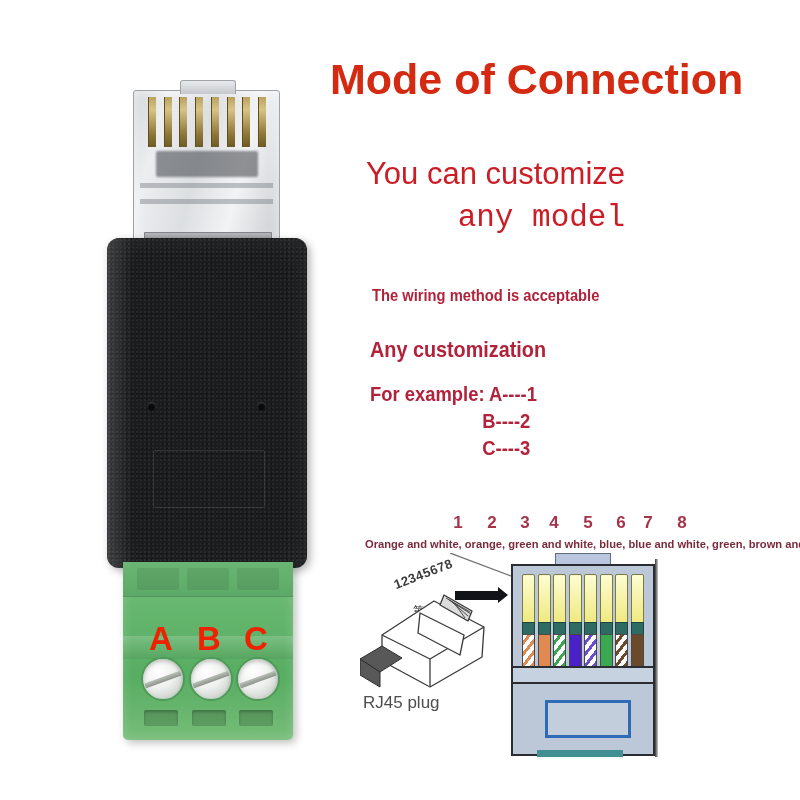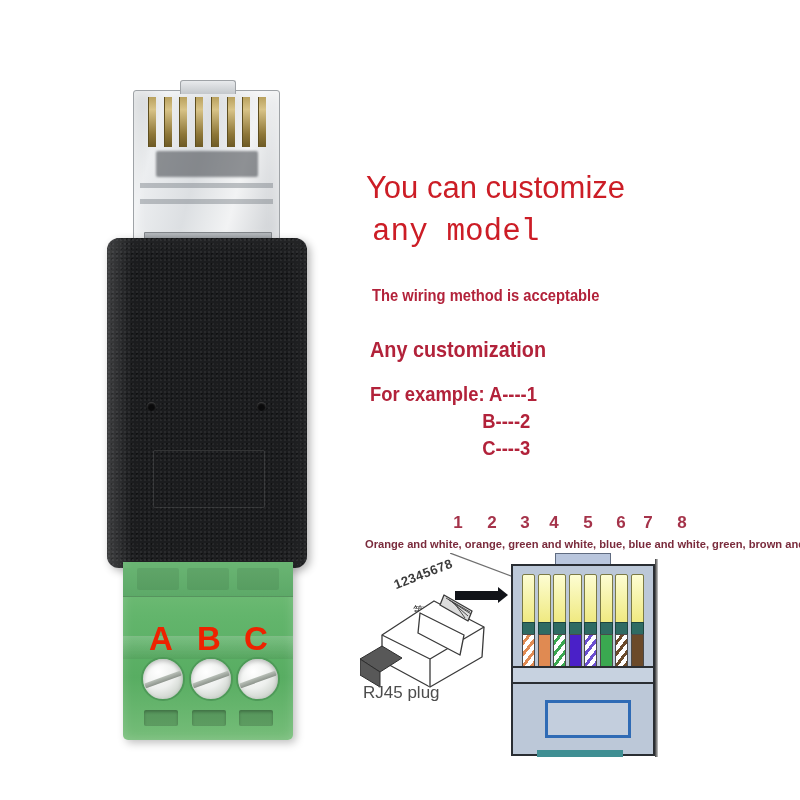--- a/index.html
+++ b/index.html
@@ -12,23 +12,24 @@
   }
   #stage{position:relative;width:800px;height:800px;}
 
   
   .title{
     position:absolute;left:330px;top:55px;
     font-size:43px;font-weight:bold;color:#d42a11;
     letter-spacing:0px;white-space:nowrap;
   }
   .subtitle{
-    position:absolute;left:366px;top:166px;
+    position:absolute;left:366px;top:152px;
     font-size:31px;color:#cc1d26;line-height:44px;
     white-space:nowrap;
+    text-align:right;
   }
   .subtitle .l2{margin-left:6px;display:block;font-family:Liberation Mono, monospace;}
   .line-wiring{
     position:absolute;left:372px;top:287px;
     font-size:16px;font-weight:bold;color:#b2223a;
     white-space:nowrap;
     transform:scaleX(0.92);transform-origin:left center;
   }
   .line-anycustom{
     position:absolute;left:370px;top:337px;
@@ -186,21 +187,21 @@
     border-left:10px solid #111318;
   }
   .pin1-cn{
     position:absolute;left:58px;top:98px;
     font-size:11px;color:#2a2a2a;white-space:nowrap;
   }
 
   
   .plugdraw{position:absolute;left:5px;top:78px;width:150px;height:115px;}
   .plugdraw-cap{
-    position:absolute;left:8px;top:178px;
+    position:absolute;left:8px;top:188px;
     font-size:17px;color:#4d4d4d;white-space:nowrap;
   }
   .plugnum{
     position:absolute;left:42px;top:72px;
     font-size:13px;color:#3a3a3a;font-weight:bold;
     transform:rotate(-21deg);transform-origin:left bottom;
     letter-spacing:.5px;
   }
 
   
@@ -251,20 +252,21 @@
   .socket-edge{
     position:absolute;left:152px;top:6px;width:3px;height:198px;
     background:linear-gradient(90deg,#3a3a3a,#c9c9c9);
   }
 </style>
 </head>
 <body>
 
 <div id="stage">
 
+  <div class="title">Mode of Connection</div>
 
   <div class="subtitle">
     <span>You can customize</span>
     <span class="l2">any model</span>
   </div>
 
   <div class="line-wiring">The wiring method is acceptable</div>
   <div class="line-anycustom">Any customization</div>
 
   <div class="example">

